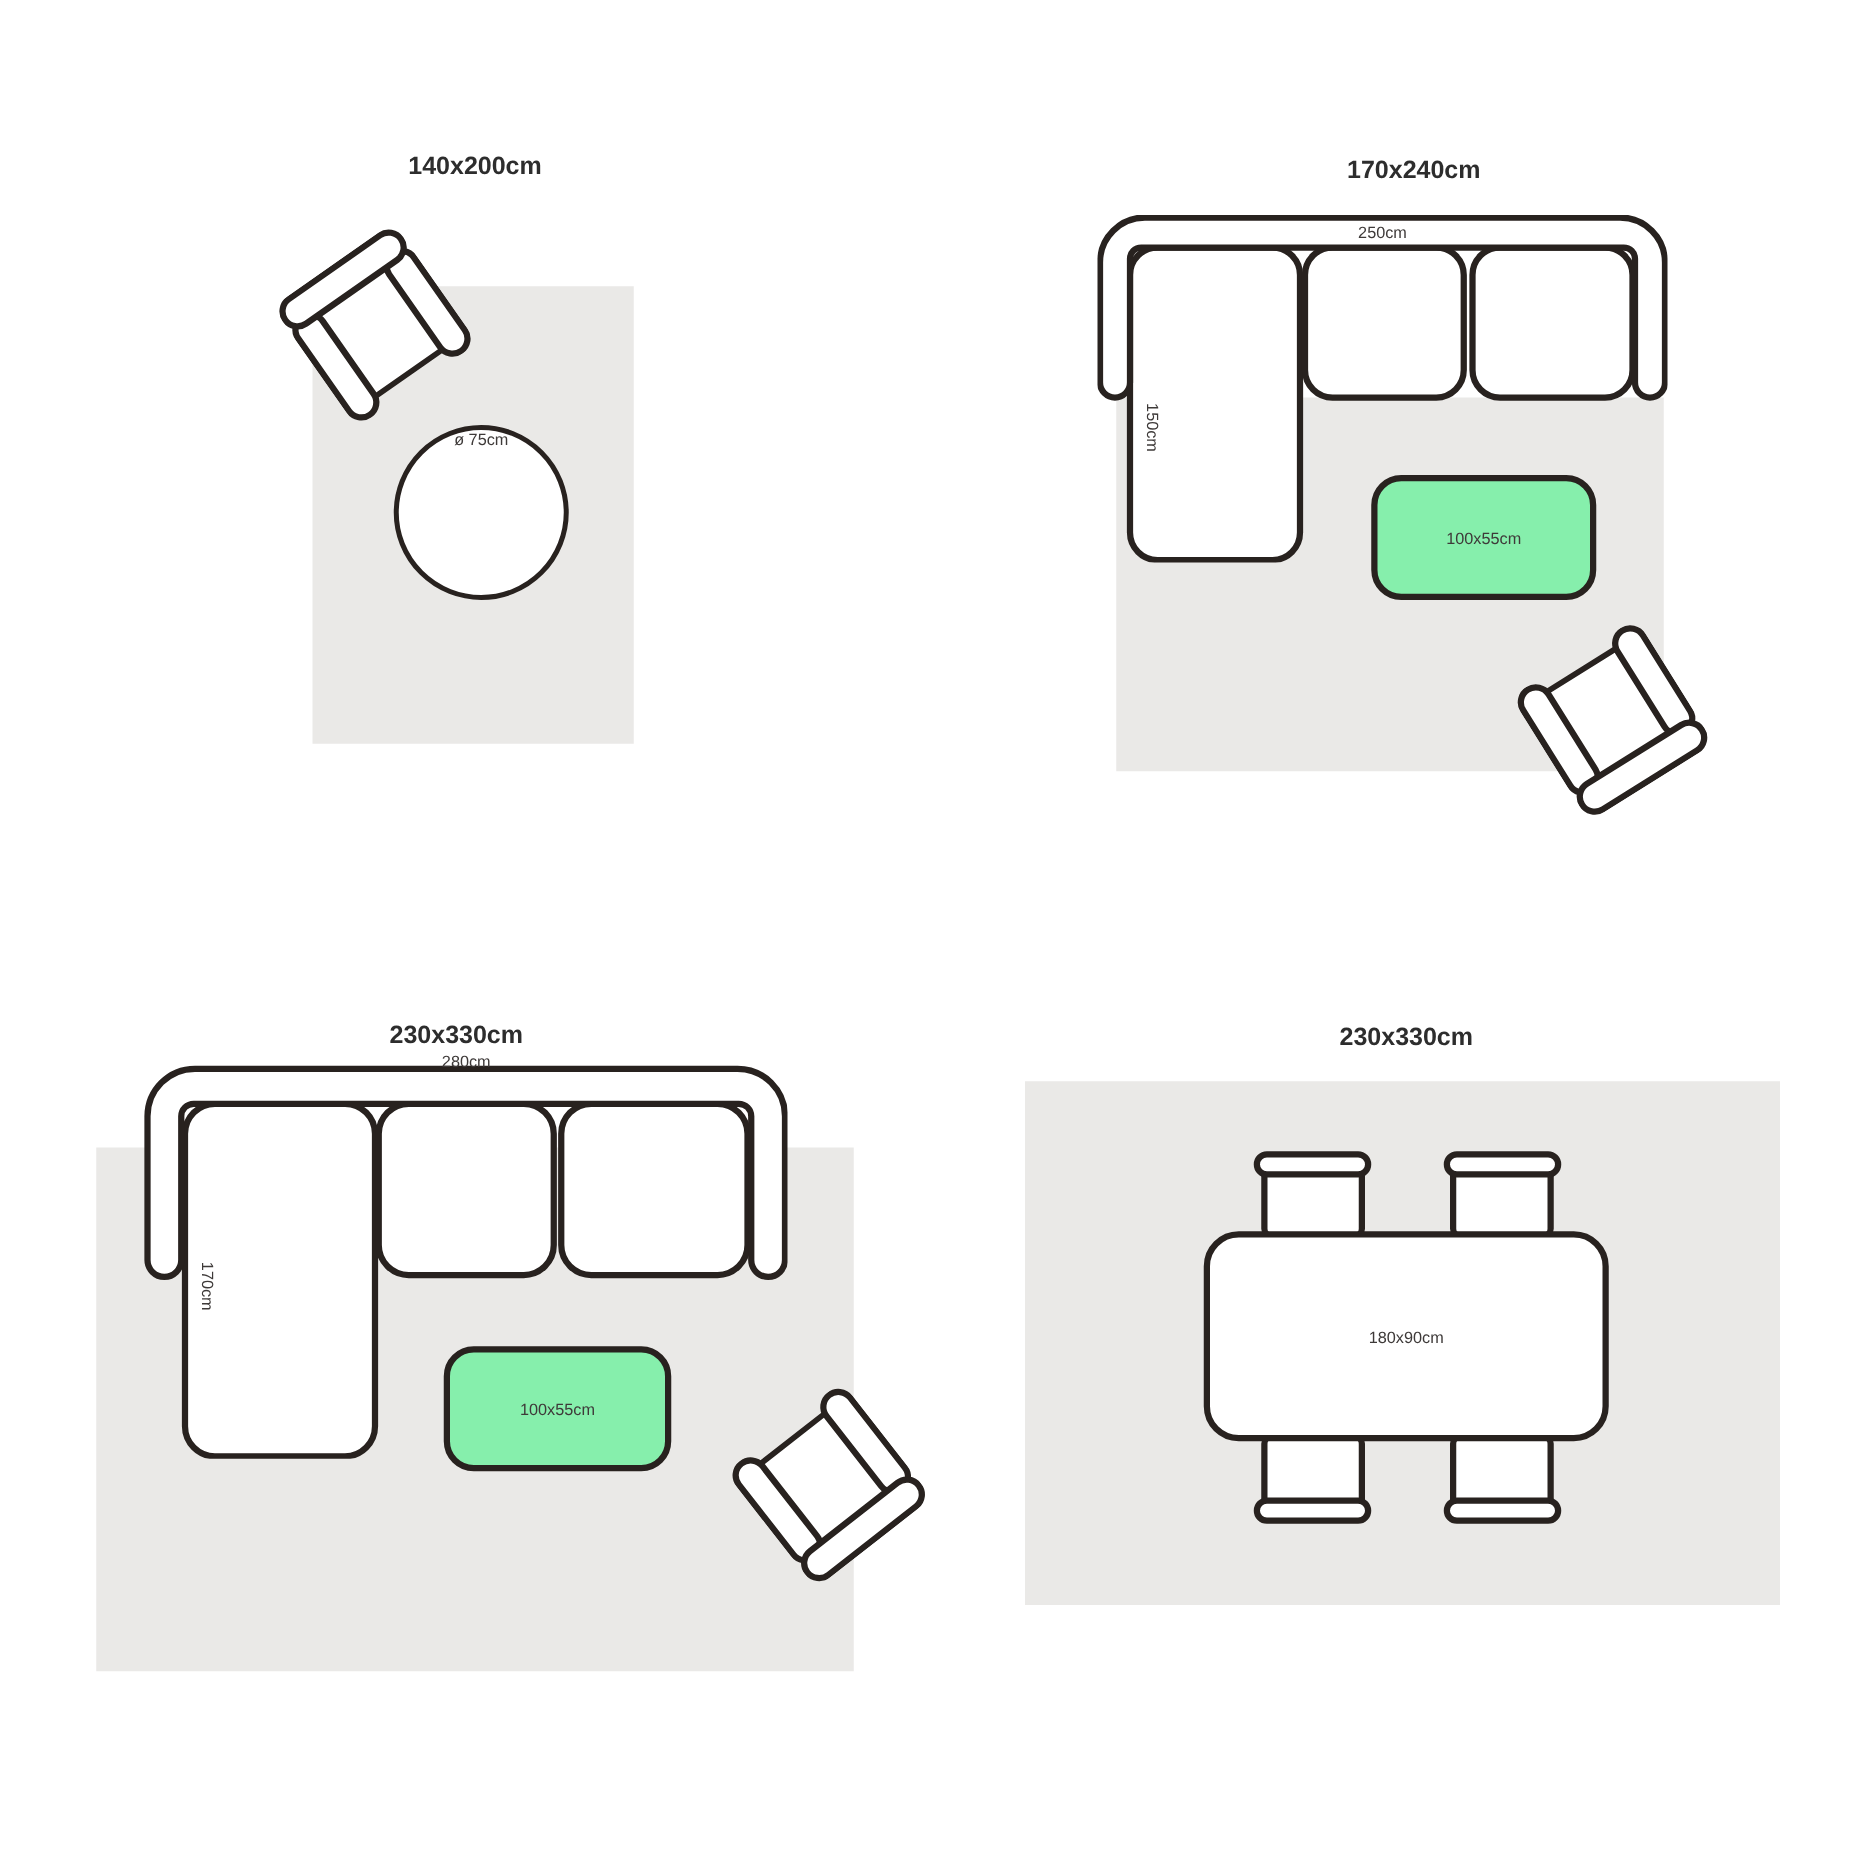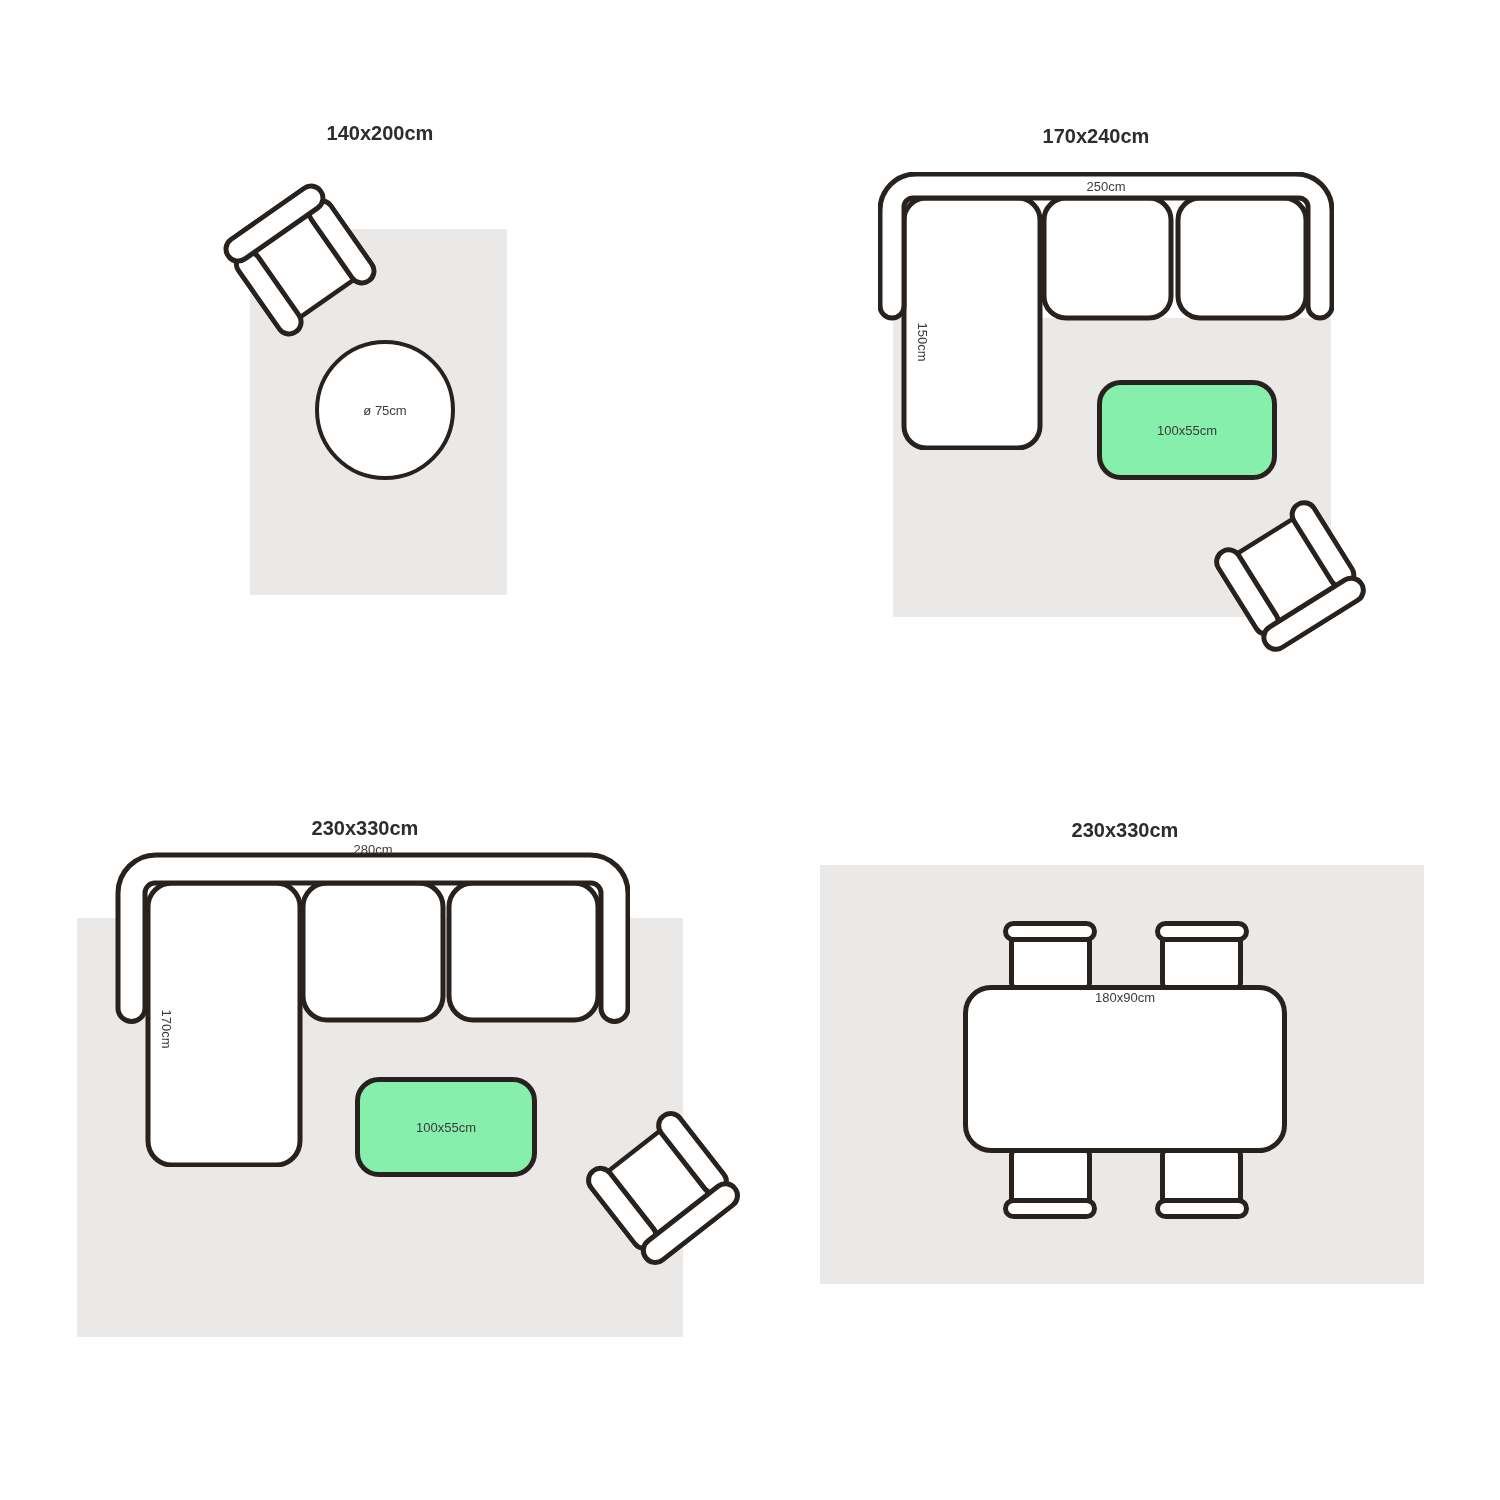--- a/index.html
+++ b/index.html
@@ -14,34 +14,34 @@
   .furn-svg{position:absolute;z-index:1;}
   .furn-svg .p{fill:#fff;stroke:var(--stroke);stroke-width:5;}
   .furn-svg .p45{fill:#fff;stroke:var(--stroke);stroke-width:4.5;}
   .dim-label{position:absolute;transform:translate(-50%,-50%);font-size:13px;color:var(--label);
           white-space:nowrap;z-index:2;text-align:right;}
   .vtext{writing-mode:vertical-rl;}
   .ctable{position:absolute;box-sizing:border-box;background:#86efac;border:5px solid var(--stroke);
           border-radius:24px;display:flex;align-items:center;justify-content:center;
           font-size:13px;color:var(--label);z-index:1;}
   .circle-table{position:absolute;box-sizing:border-box;background:#fff;border:4px solid var(--stroke);
-          border-radius:50%;display:flex;align-items:center;justify-content:center;
+          border-radius:50%;display:flex;align-items:flex-start;justify-content:center;
           font-size:13px;color:var(--label);z-index:1;}
   .armchair{position:absolute;width:118px;height:118px;z-index:3;}
   .armchair svg{position:absolute;left:0;top:0;}
   .ac-back-label{position:absolute;left:0;right:0;top:3px;height:22px;text-align:center;
           line-height:22px;font-size:12px;color:var(--label);}
   .ac-arm-label{position:absolute;left:91px;top:26px;width:25px;height:86px;display:flex;
           align-items:center;justify-content:center;font-size:12px;color:var(--label);}
   .dc-seat{position:absolute;box-sizing:border-box;background:#fff;border:5px solid var(--stroke);
           border-radius:8px;z-index:1;}
   .dc-back{position:absolute;box-sizing:border-box;background:#fff;border:5px solid var(--stroke);
           border-radius:11px;z-index:2;}
   .dtable{position:absolute;box-sizing:border-box;background:#fff;border:5px solid var(--stroke);
-          border-radius:28px;display:flex;justify-content:center;
+          border-radius:28px;display:flex;align-items:center;justify-content:center;
           font-size:13px;color:var(--label);z-index:3;}
 </style>
 </head>
 <body>
 
 <div class="canvas">
 
   <div class="size-title" style="left:380px;top:120px;">140x200cm</div>
 
   <div class="rug" style="left:250px;top:229px;width:257px;height:366px;"></div>
@@ -54,21 +54,21 @@
       <rect class="p" x="2.5" y="2.5" width="113" height="24" rx="12"></rect>
     </svg>
     <div class="ac-back-label">73cm</div>
     <div class="ac-arm-label vtext">74cm</div>
   </div>
 
   <div class="circle-table" style="left:315px;top:340px;width:140px;height:140px;">
     <span>ø 75cm</span>
   </div>
 
-  <div class="size-title" style="left:1096px;top:123px;">170x240cm</div>
+  <div class="size-title" style="left:1131px;top:123px;">170x240cm</div>
 
   <div class="rug" style="left:893px;top:318px;width:438px;height:299px;"></div>
 
   <svg class="furn-svg" style="left:878px;top:172px;" width="456" height="278" viewBox="0 0 456 278">
     <rect class="p" x="26" y="26" width="136" height="250" rx="22"></rect>
     <rect class="p" x="166" y="26" width="127" height="120" rx="22"></rect>
     <rect class="p" x="300" y="26" width="128" height="120" rx="22"></rect>
     <path class="p" d="M 2 134 L 2 38 A 36 36 0 0 1 38 2 L 418 2 A 36 36 0 0 1 454 38 L 454 134
          A 12 12 0 0 1 430 134 L 430 35 A 9 9 0 0 0 421 26 L 35 26 A 9 9 0 0 0 26 35
          L 26 134 A 12 12 0 0 1 2 134 Z"></path>

